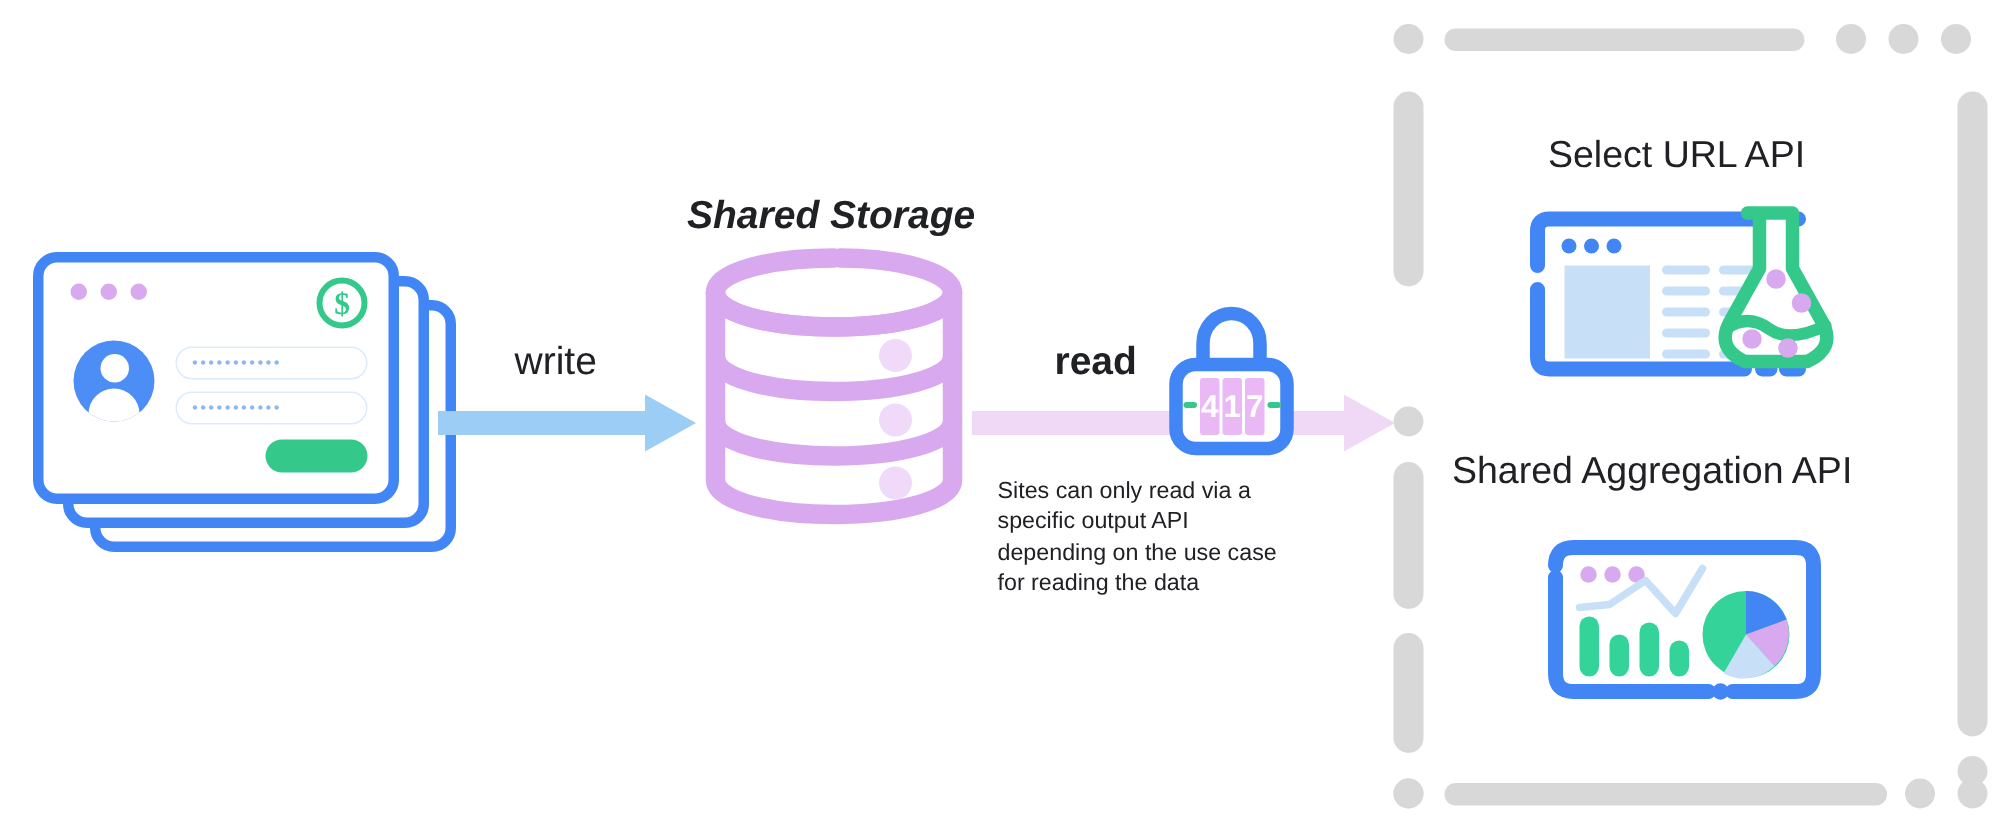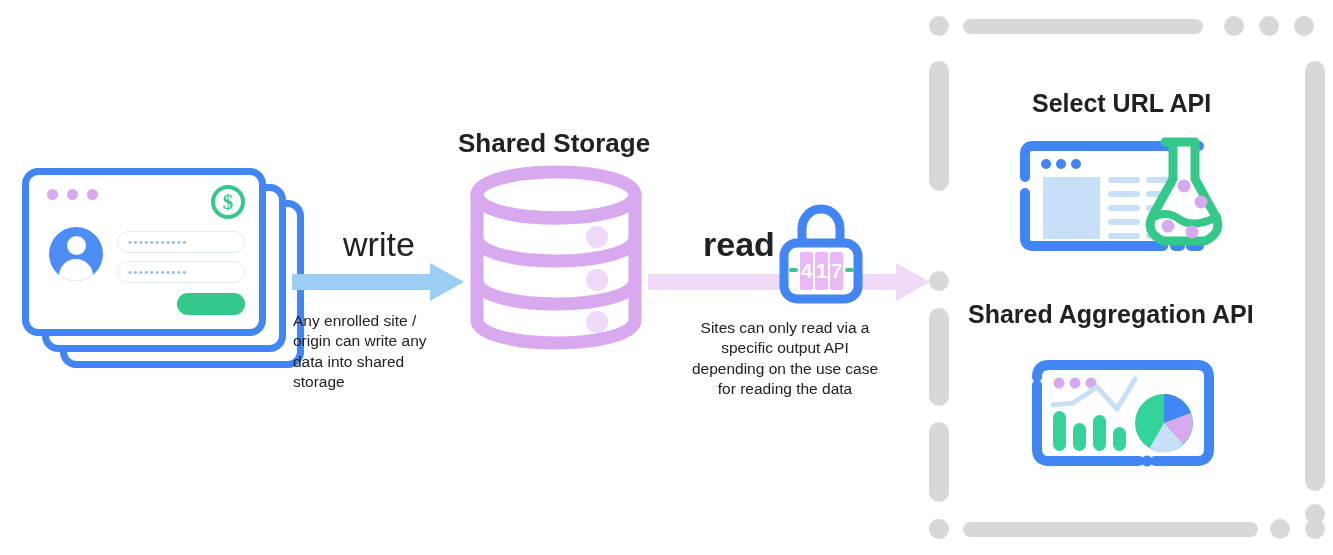--- a/index.html
+++ b/index.html
@@ -74,48 +74,48 @@
     border-radius:11px;background:#34C98A;
   }
 
   
   .arrow-wrap{position:absolute;}
   #write-arrow{left:292px;top:262px;width:172px;height:40px;}
   #read-arrow{left:648px;top:262px;width:282px;height:40px;}
   .arrow-svg{display:block;width:100%;height:100%;}
 
   .arrow-label{
-    position:absolute;font-size:34px;color:#202124;white-space:nowrap;
+    position:absolute;font-size:26px;color:#202124;white-space:nowrap;
   }
   #write-label{left:343px;top:225px;}
   #read-label{left:703px;top:225px;font-weight:bold;}
 
   .caption{
     position:absolute;font-size:15.5px;line-height:1.32;color:#202124;
     white-space:pre-line;
   }
   #write-caption{left:293px;top:311px;width:180px;}
-  #read-caption{left:665px;top:318px;width:240px;text-align:center;}
+  #read-caption{left:665px;top:318px;width:240px;}
 
   
   #storage-title{
     position:absolute;left:458px;top:128px;
-    font-size:26px;font-weight:bold;color:#202124;white-space:nowrap;
+    font-size:26px;font-weight:bold;color:#202124;white-space:nowrap;font-style:italic;
   }
   #storage-cyl{left:466px;top:165px;width:180px;height:185px;}
 
   
   #lock{left:776px;top:202px;width:90px;height:102px;z-index:5;}
 
   
   #api-panel{left:921px;top:8px;width:412px;height:540px;}
   .dash{position:absolute;background:#D8D8D8;border-radius:999px;}
 
   .api-title{
-    position:absolute;font-size:25px;font-weight:bold;color:#202124;
+    position:absolute;font-size:25px;font-weight:normal;color:#202124;
     white-space:nowrap;text-align:center;
   }
   #select-url-title{left:1032px;top:89px;}
   #private-agg-title{left:968px;top:300px;}
 
   #select-url-icon{left:1013px;top:137px;width:220px;height:118px;}
   #private-agg-icon{left:1027px;top:357px;width:192px;height:120px;}
 </style>
 </head>
 <body>
@@ -143,24 +143,20 @@
     <div class="card-notch"></div>
   </div>
 
   <div class="arrow-label" id="write-label">write</div>
   <div class="arrow-wrap" id="write-arrow">
     <svg class="arrow-svg" viewBox="0 0 172 40" preserveAspectRatio="none" aria-hidden="true">
       <path d="M0 12 H138 V1 L172 20 L138 39 V28 H0 Z" fill="#9CCDF5"></path>
       <rect x="0" y="12" width="14" height="16" rx="8" fill="#9CCDF5"></rect>
     </svg>
   </div>
-  <div class="caption" id="write-caption">Any enrolled site /
-origin can write any
-data into shared
-storage</div>
 
   <div id="storage-title">Shared Storage</div>
   <div class="abs" id="storage-cyl">
     <svg width="180" height="185" viewBox="0 0 180 185" aria-hidden="true">
       <g fill="none" stroke="#D9A9EF" stroke-width="13" stroke-linecap="round">
 
         <path d="M90 7 C 48 7 11 16 11 30 C 11 44 48 53 90 53 C 132 53 169 44 169 30 C 169 16 132 7 94 7"></path>
 
         <path d="M11 30 C 11 44 48 53 90 53 C 132 53 169 44 169 30"></path>
         <path d="M11 73 C 11 87 48 96 90 96 C 132 96 169 87 169 73"></path>

